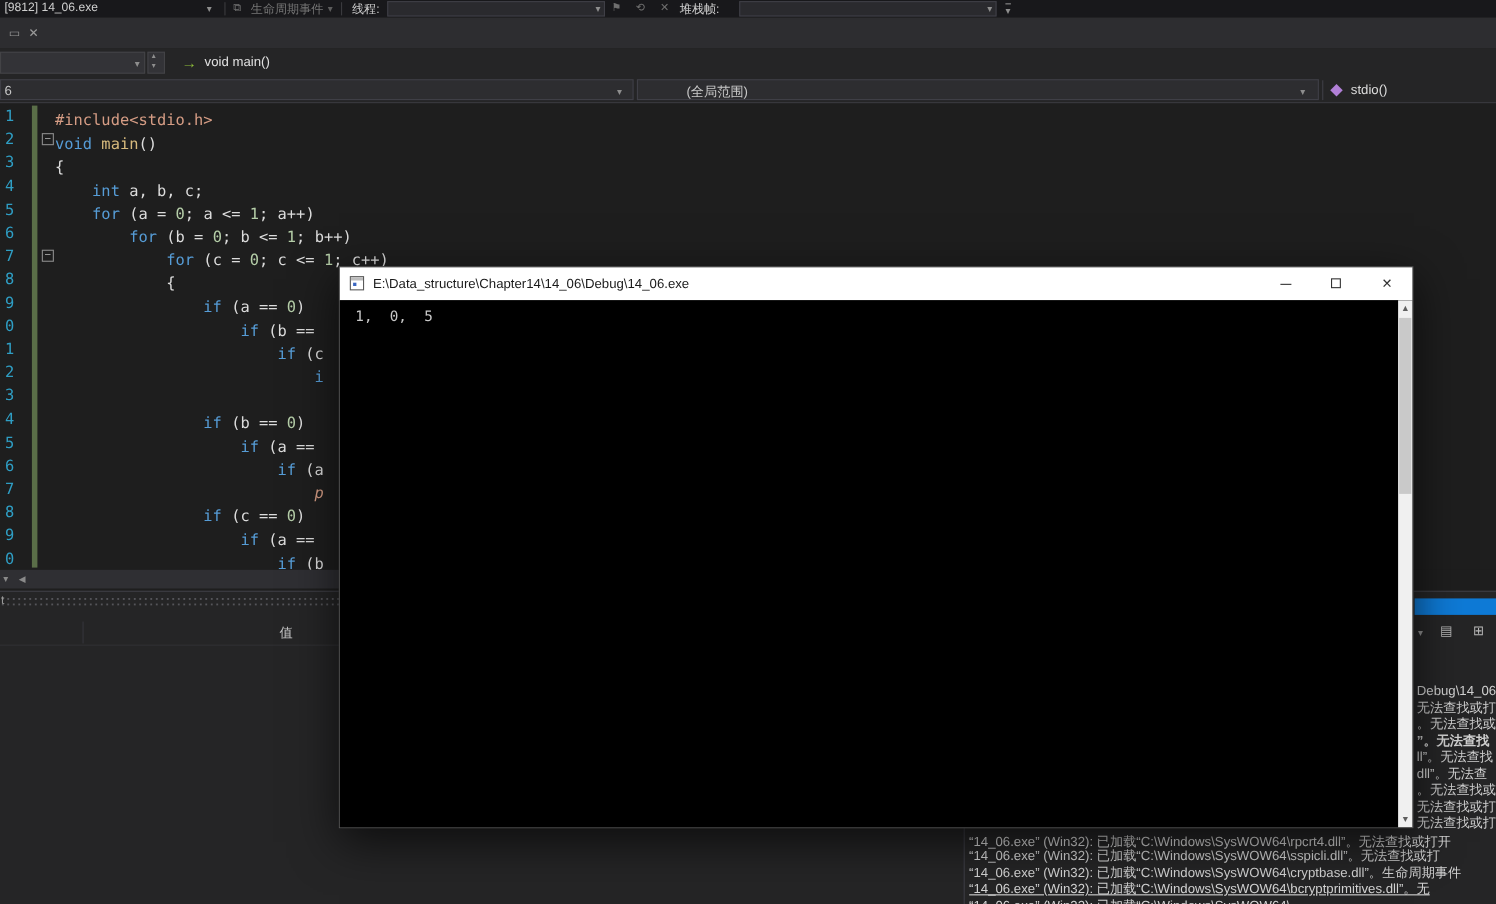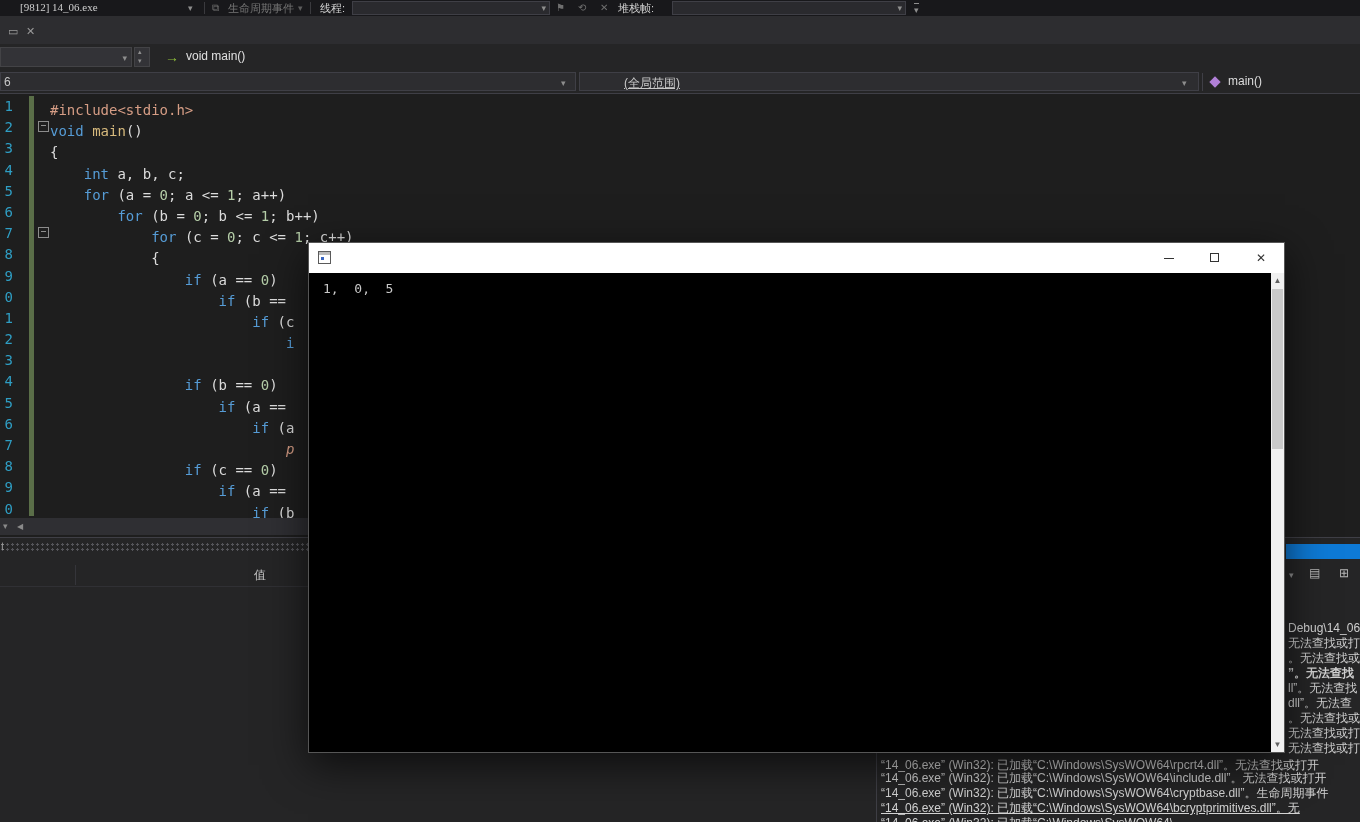--- a/index.html
+++ b/index.html
@@ -58,21 +58,21 @@
   #console-body{position:absolute;left:0;top:30px;right:0;bottom:0;background:#000;}
   #console-text{position:absolute;left:14px;top:8px;font-family:"DejaVu Sans Mono",monospace;font-size:13px;color:#c8c8c8;white-space:pre;}
   #console-scrollbar{position:absolute;right:0;top:0;width:13px;height:100%;background:#f0f0f0;}
   #console-scrollbar .arrow{position:absolute;left:0;width:13px;height:15px;color:#5f5f5f;font-size:8px;line-height:15px;text-align:center;}
   #sb-thumb{position:absolute;left:1px;top:16px;width:11px;height:160px;background:#c9c9c9;}
 </style>
 </head>
 <body>
 
 <div id="top-toolbar" class="abs">
-  <span class="abs" style="left:20px;top:1px;font-family:Liberation Serif, serif;">[9812] 14_06.exe</span>
+  <span class="abs" style="left:4px;top:1px;">[9812] 14_06.exe</span>
   <span class="abs caret" style="left:188px;top:3px;">▾</span>
   <span class="abs sep" style="left:204px;"></span>
   <span class="abs tb-icon" style="left:212px;top:1px;">⧉</span>
   <span class="abs dim" style="left:228px;top:1px;">生命周期事件</span>
   <span class="abs caret" style="left:298px;top:3px;color:#5d5d5d;">▾</span>
   <span class="abs sep" style="left:310px;"></span>
   <span class="abs" style="left:320px;top:1px;">线程:</span>
   <span class="abs tb-combo" style="left:352px;top:1px;width:196px;">
       <span class="caret">▾</span>
     </span>
@@ -102,26 +102,26 @@
   <span class="abs" style="left:165px;top:3px;color:#8fbe3a;font-size:14px;font-weight:bold;line-height:20px;">→</span>
   <span class="abs" style="left:186px;top:5px;color:#e0e0e0;font-size:12px;">void main()</span>
 </div>
 
 <div id="row4" class="abs">
   <span class="abs nb-combo" style="left:0;top:2px;width:576px;height:19px;">
     <span class="abs" style="left:3px;top:2px;">6</span>
     <span class="abs caret" style="left:560px;top:5px;">▾</span>
   </span>
   <span class="abs nb-combo" style="left:579px;top:2px;width:620px;height:19px;">
-    <span class="abs" style="left:44px;top:2px;text-decoration:underline;">(全局范围)</span>
+    <span class="abs" style="left:44px;top:2px;">(全局范围)</span>
     <span class="abs caret" style="left:602px;top:5px;">▾</span>
   </span>
   <span class="abs" style="left:1202px;top:3px;width:1px;height:18px;background:#3f3f46;"></span>
   <span class="abs" style="left:1211px;top:8px;width:8px;height:8px;background:#b180d7;transform:rotate(45deg);"></span>
-  <span class="abs" style="left:1228px;top:4px;color:#dcdcdc;font-size:12px;">main()</span>
+  <span class="abs" style="left:1228px;top:4px;color:#dcdcdc;font-size:12px;">stdio()</span>
 </div>
 
 <div id="editor" class="abs">
   <div id="line-numbers">
       <div class="ln">1</div>
       <div class="ln">2</div>
       <div class="ln">3</div>
       <div class="ln">4</div>
       <div class="ln">5</div>
       <div class="ln">6</div>
@@ -172,33 +172,34 @@
       <div class="frag-line" style="top: 113px;">。无法查找或</div>
       <div class="frag-line" style="top: 128px; font-weight: bold;">”。无法查找</div>
       <div class="frag-line" style="top: 143px;">ll”。无法查找</div>
       <div class="frag-line" style="top: 158px;">dll”。无法查</div>
       <div class="frag-line" style="top: 173px;">。无法查找或</div>
       <div class="frag-line" style="top: 188px;">无法查找或打</div>
       <div class="frag-line" style="top: 203px;">无法查找或打</div>
     </div>
   <div id="output-lines">
       <div class="out-line" style="top: 220px;">“14_06.exe” (Win32): 已加载“C:\Windows\SysWOW64\rpcrt4.dll”。无法查找或打开</div>
-      <div class="out-line" style="top: 233px;">“14_06.exe” (Win32): 已加载“C:\Windows\SysWOW64\include.dll”。无法查找或打开</div>
+      <div class="out-line" style="top: 233px;">“14_06.exe” (Win32): 已加载“C:\Windows\SysWOW64\sspicli.dll”。无法查找或打</div>
       <div class="out-line" style="top: 248px;">“14_06.exe” (Win32): 已加载“C:\Windows\SysWOW64\cryptbase.dll”。生命周期事件</div>
       <div class="out-line" style="top: 263px; text-decoration: underline;">“14_06.exe” (Win32): 已加载“C:\Windows\SysWOW64\bcryptprimitives.dll”。无</div>
       <div class="out-line" style="top: 278px;">“14_06.exe” (Win32): 已加载“C:\Windows\SysWOW64\</div>
     </div>
 </div>
 
 <div id="console-window" class="abs">
   <div id="console-titlebar">
     <span class="abs" style="left:9px;top:8px;width:13px;height:13px;border:1px solid #5a5a5a;box-sizing:border-box;background:#fff;">
       <span class="abs" style="left:0;top:0;width:11px;height:3px;background:#bcbcbc;"></span>
       <span class="abs" style="left:2px;top:5px;width:3px;height:3px;background:#3a66c1;"></span>
     </span>
+    <span id="console-title">E:\Data_structure\Chapter14\14_06\Debug\14_06.exe</span>
     <span class="win-btn" style="right:92px;">
       <span class="abs" style="left:18px;top:15px;width:10px;height:1px;background:#333;"></span>
     </span>
     <span class="win-btn" style="right:46px;">
       <span class="abs" style="left:18px;top:10px;width:9px;height:9px;border:1px solid #333;box-sizing:border-box;"></span>
     </span>
     <span class="win-btn" style="right:0;text-align:center;line-height:30px;font-size:12px;color:#333;"><span>✕</span></span>
   </div>
   <div id="console-body">
     <span id="console-text">1,  0,  5</span>

